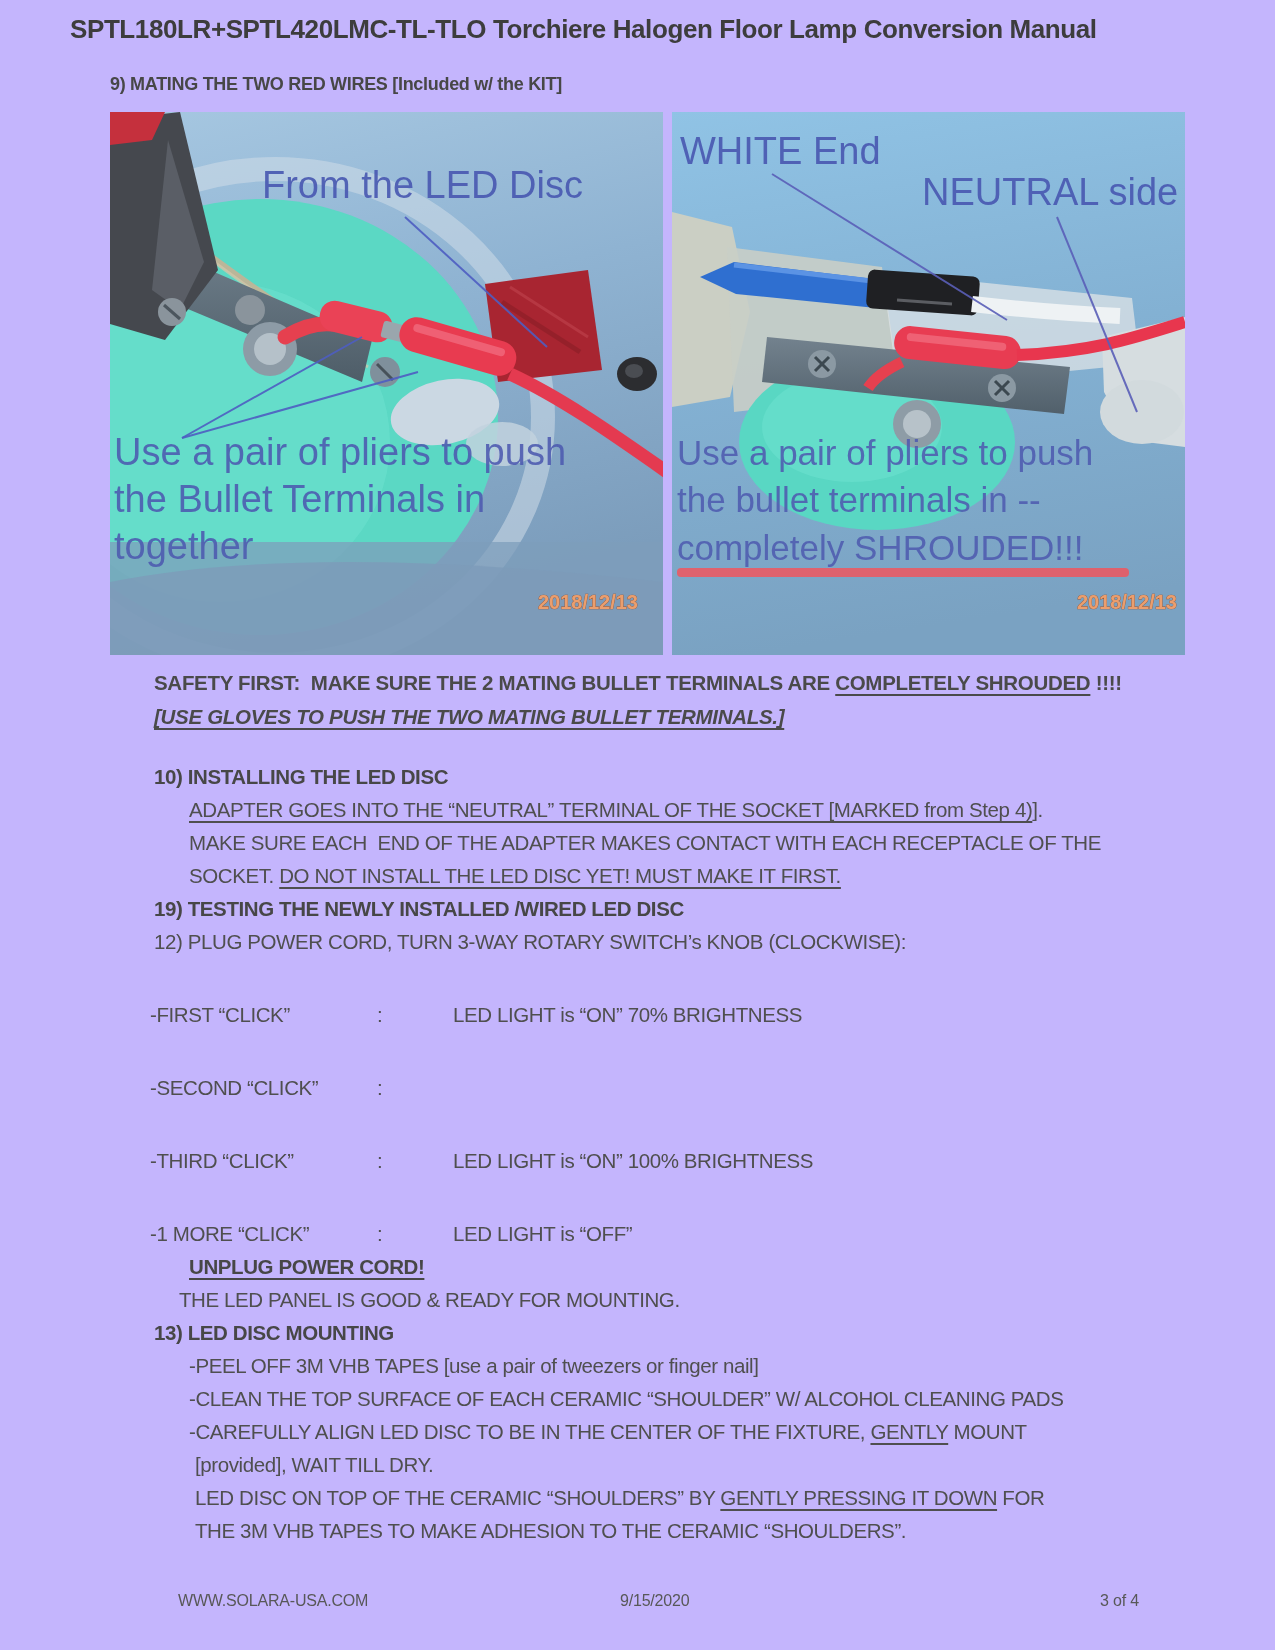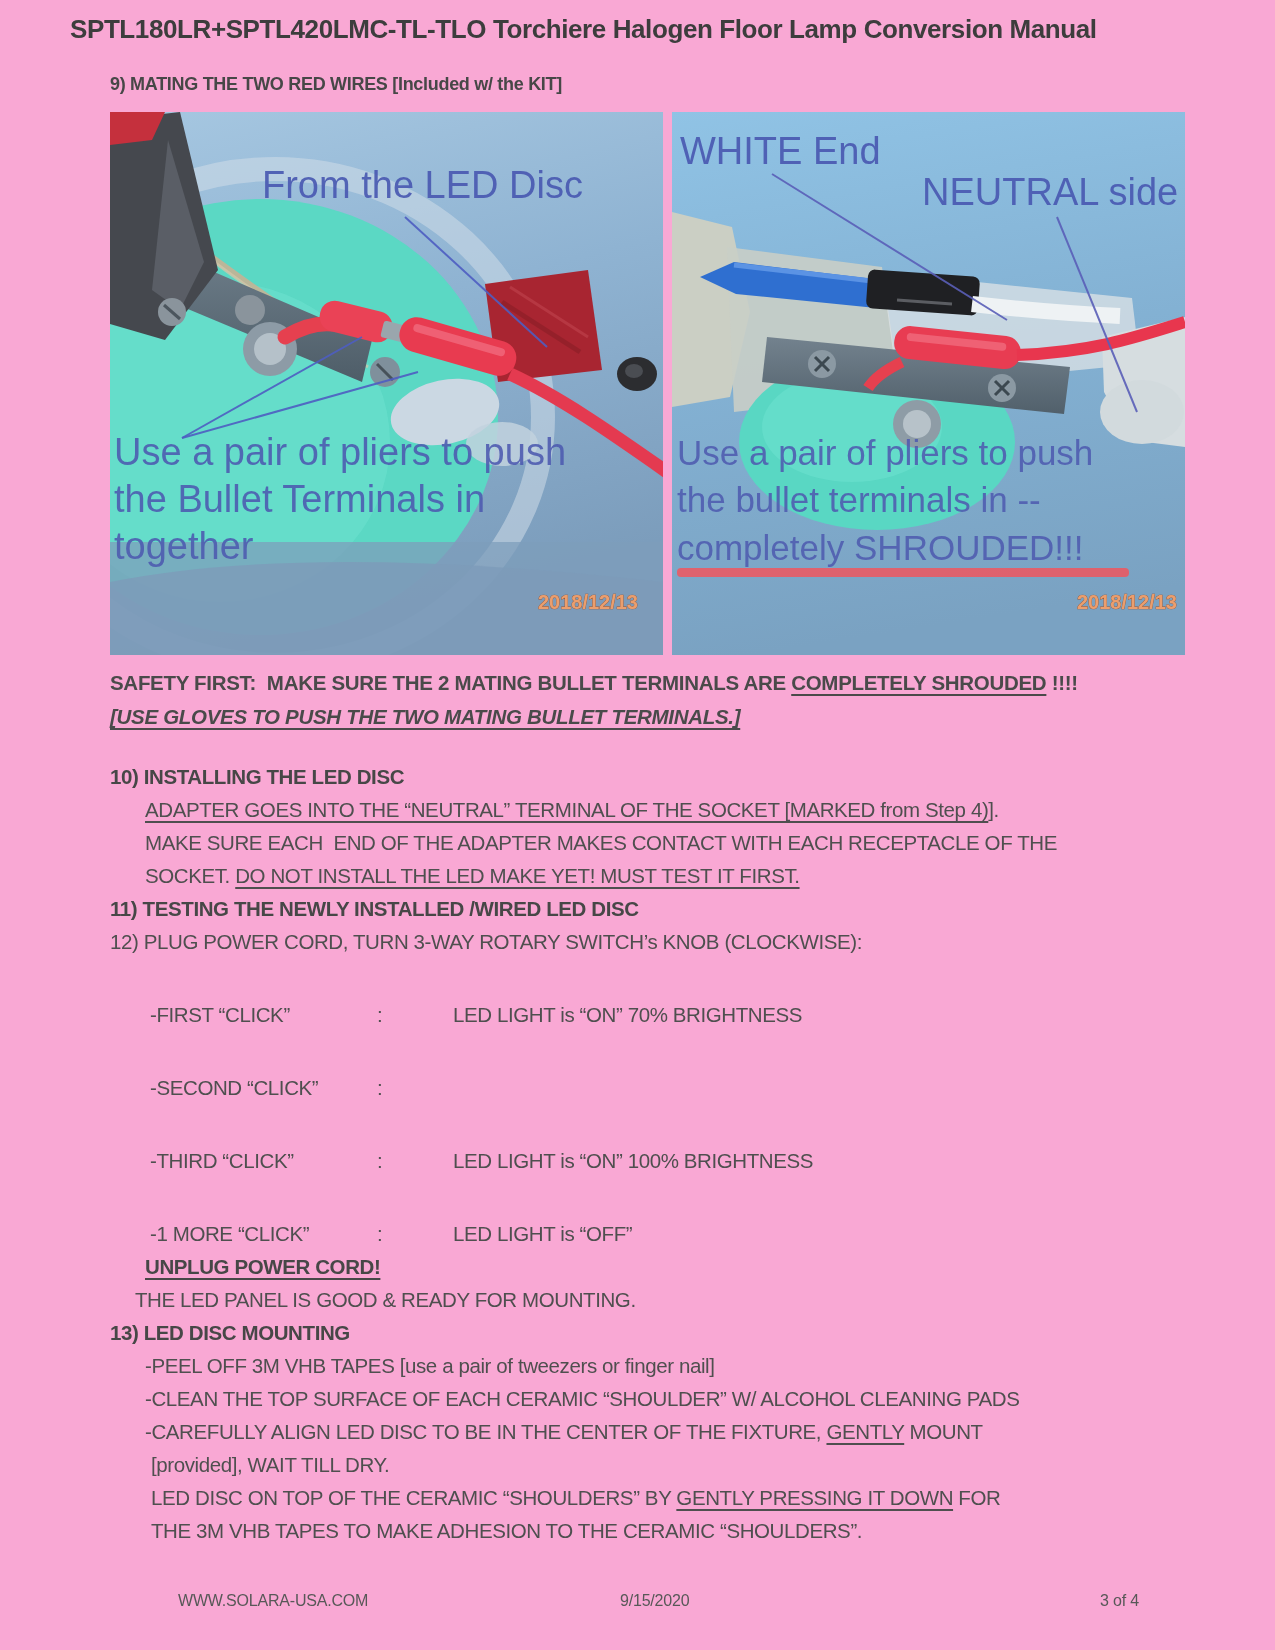--- a/index.html
+++ b/index.html
@@ -1,30 +1,30 @@
 <!DOCTYPE html>
 <html><head>
 <meta charset="utf-8">
 <style>
   html,body{margin:0;padding:0;background:#ffffff;}
-  #page{position:relative;width:1275px;height:1650px;background:#f9a8d4;overflow:hidden;
+  #page{position:relative;width:1275px;height:1650px;background:#c4b5fd;overflow:hidden;
         font-family:"Liberation Sans",sans-serif;color:#4f4f4f;}
   .abs{position:absolute;}
   .doc-title{left:70px;top:14px;font-size:26px;font-weight:bold;color:#3d3d3d;
              letter-spacing:-0.4px;white-space:pre;}
   .h9{left:110px;top:74px;font-size:18px;font-weight:bold;color:#474747;letter-spacing:-0.3px;white-space:pre;}
   .photo{top:112px;height:543px;background:#8db4d4;}
   #photoL{left:110px;width:553px;}
   #photoR{left:672px;width:513px;}
   .safety{left:110px;top:666px;width:1090px;font-size:20.5px;font-weight:bold;
           line-height:34px;letter-spacing:-0.3px;color:#4a4a4a;}
   .safety .line{white-space:pre-wrap;}
   .content{left:110px;top:760px;width:1095px;font-size:20.5px;line-height:33px;
            letter-spacing:-0.4px;color:#4f4f4f;}
-  .line{white-space:pre-wrap;min-height:33px;}
+  .line{white-space:pre-wrap;min-height:33px;margin-left:44px;}
   .bold{font-weight:bold;color:#474747;}
   .ital{font-style:italic;}
   .u{text-decoration:underline;text-decoration-thickness:1.5px;text-underline-offset:4px;}
   .ind{padding-left:35px;}
   .ind2{padding-left:41px;}
   .ind3{padding-left:25px;}
   .clickrow{display:flex;padding-left:40px;white-space:pre-wrap;margin-top:40px;}
   .clickrow .lbl{display:inline-block;width:227px;}
   .clickrow .sep{display:inline-block;width:76px;}
   .footer-item{top:1592px;font-size:16px;color:#585858;letter-spacing:-0.2px;}
@@ -151,22 +151,22 @@
 
   <div class="abs safety">
     <div class="line"><span>SAFETY FIRST:  MAKE SURE THE 2 MATING BULLET TERMINALS ARE </span><span class="u">COMPLETELY SHROUDED</span><span> !!!!</span></div>
     <div class="line ital u">[USE GLOVES TO PUSH THE TWO MATING BULLET TERMINALS.]</div>
   </div>
 
   <div class="abs content">
     <div class="line bold">10) INSTALLING THE LED DISC</div>
     <div class="line ind"><span class="u">ADAPTER GOES INTO THE “NEUTRAL” TERMINAL OF THE SOCKET [MARKED from Step 4)</span><span>].</span></div>
     <div class="line ind">MAKE SURE EACH  END OF THE ADAPTER MAKES CONTACT WITH EACH RECEPTACLE OF THE</div>
-    <div class="line ind"><span>SOCKET. </span><span class="u">DO NOT INSTALL THE LED MAKE YET! MUST TEST IT FIRST.</span></div>
-    <div class="line bold">11) TESTING THE NEWLY INSTALLED /WIRED LED DISC</div>
+    <div class="line ind"><span>SOCKET. </span><span class="u">DO NOT INSTALL THE LED DISC YET! MUST MAKE IT FIRST.</span></div>
+    <div class="line bold">19) TESTING THE NEWLY INSTALLED /WIRED LED DISC</div>
     <div class="line">12) PLUG POWER CORD, TURN 3-WAY ROTARY SWITCH’s KNOB (CLOCKWISE):</div>
     <div class="clickrow"><span class="lbl">-FIRST “CLICK”</span><span class="sep">:</span><span class="res">LED LIGHT is “ON” 70% BRIGHTNESS</span></div>
     <div class="clickrow"><span class="lbl">-SECOND “CLICK”</span><span class="sep">:</span></div>
     <div class="clickrow"><span class="lbl">-THIRD “CLICK”</span><span class="sep">:</span><span class="res">LED LIGHT is “ON” 100% BRIGHTNESS</span></div>
     <div class="clickrow"><span class="lbl">-1 MORE “CLICK”</span><span class="sep">:</span><span class="res">LED LIGHT is “OFF”</span></div>
     <div class="line ind bold"><span class="u">UNPLUG POWER CORD!</span></div>
     <div class="line ind3">THE LED PANEL IS GOOD &amp; READY FOR MOUNTING.</div>
     <div class="line bold">13) LED DISC MOUNTING</div>
     <div class="line ind">-PEEL OFF 3M VHB TAPES [use a pair of tweezers or finger nail]</div>
     <div class="line ind">-CLEAN THE TOP SURFACE OF EACH CERAMIC “SHOULDER” W/ ALCOHOL CLEANING PADS</div>

